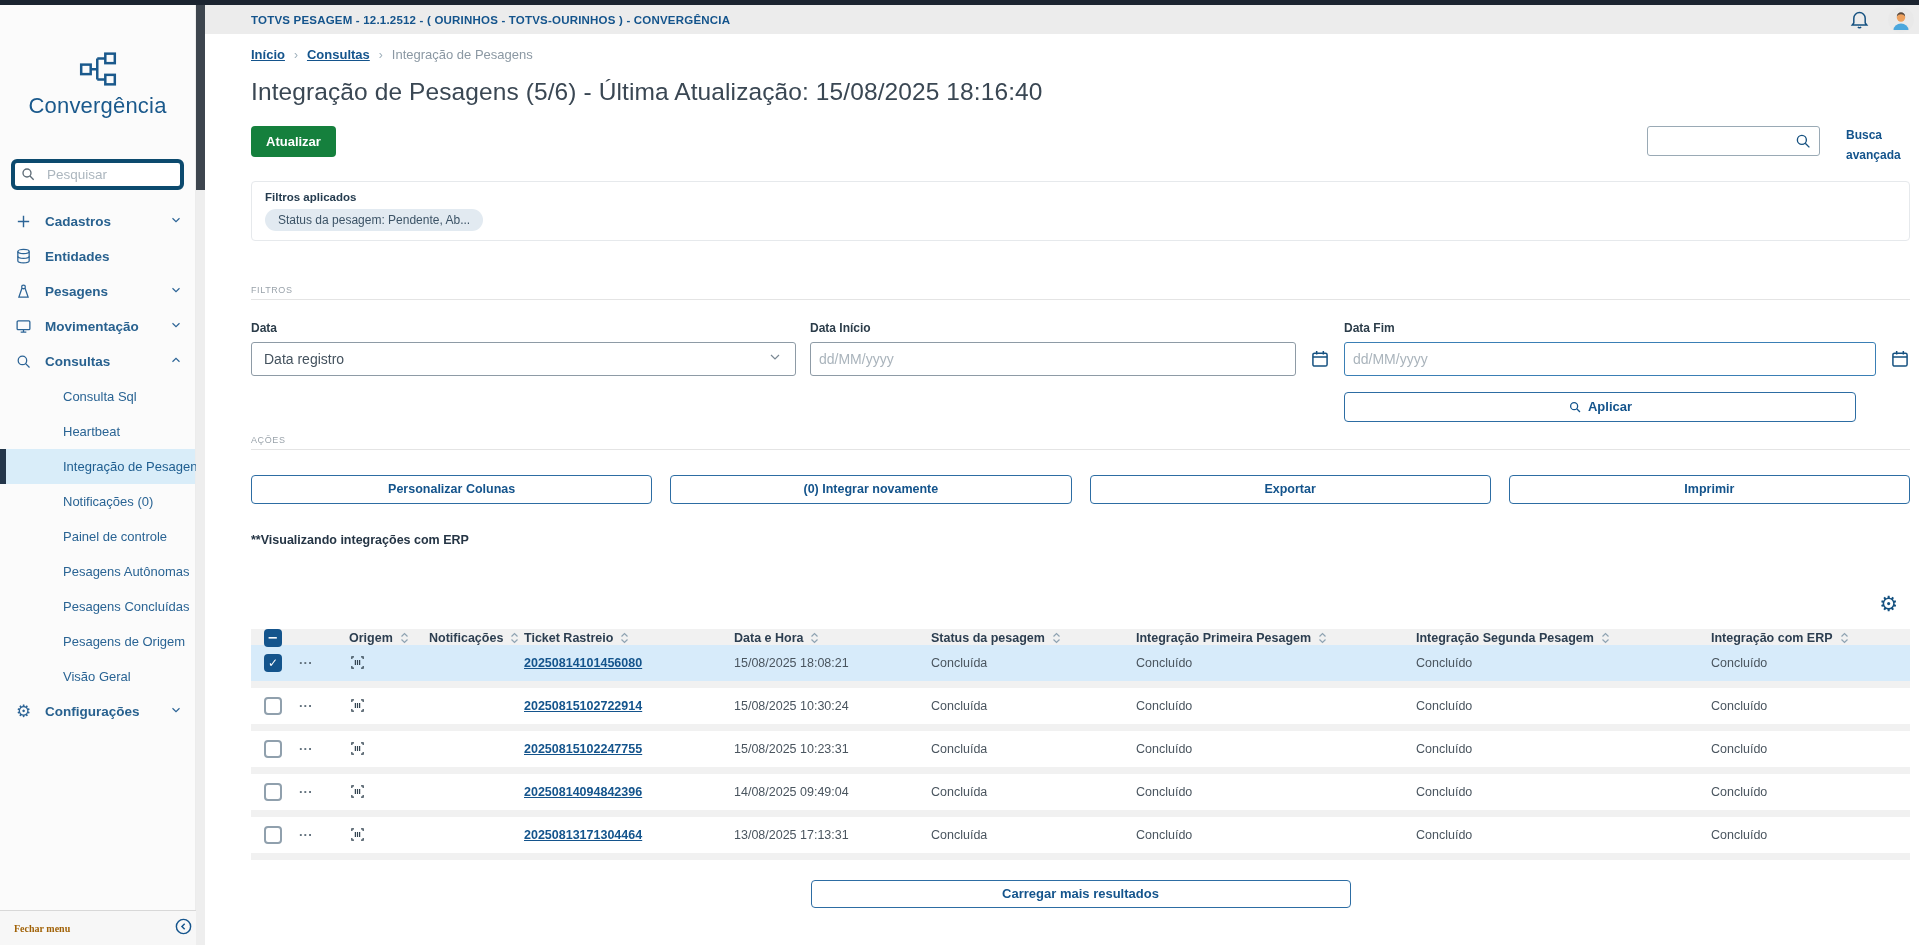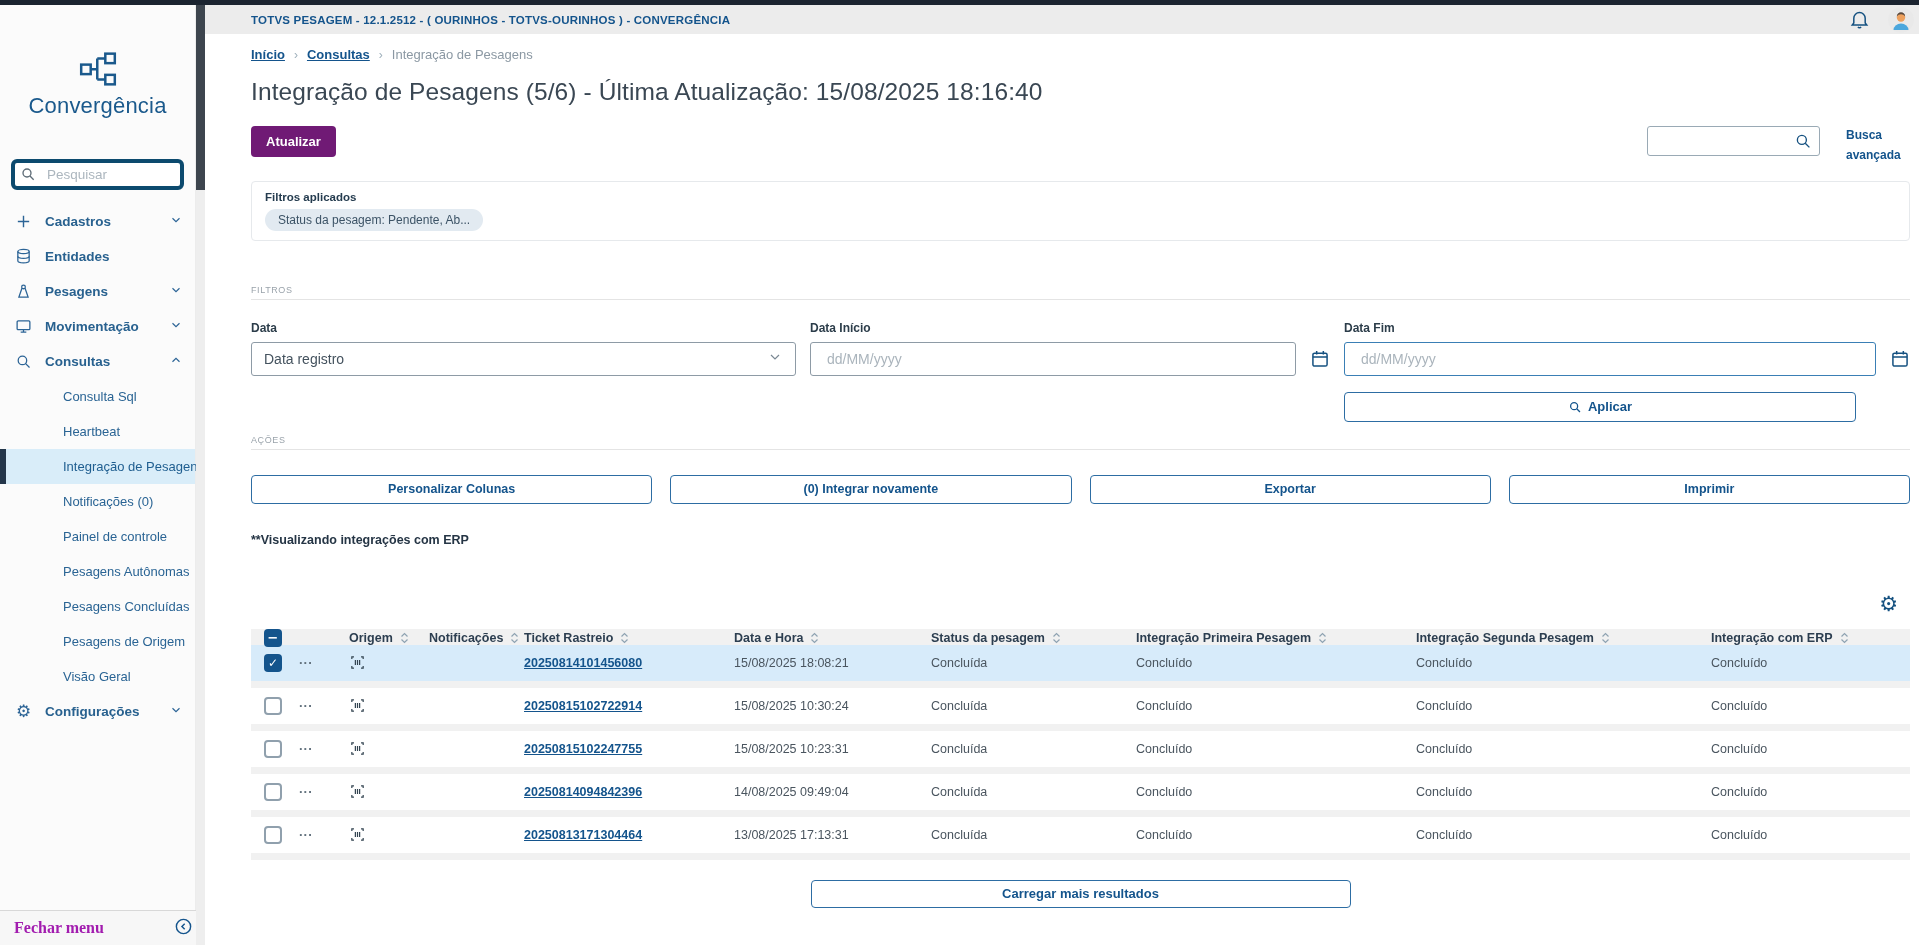--- a/index.html
+++ b/index.html
@@ -31,21 +31,21 @@
   .subnav .nav-item { padding-left:63px; font-weight:normal; }
   .subnav .nlabel2 { font-size:13px; color:#2a6494; white-space:nowrap; }
   .nav-item.active { background:#d9edf9; position:relative; }
   .nav-item.active::before { content:""; position:absolute; left:0; top:0; bottom:0;
     width:6px; background:#24364a; }
   .nav-item.active .nlabel2 { color:#1f5e90; }
   .gear-glyph { font-family:"DejaVu Sans",sans-serif; font-size:17px; line-height:1; color:#2c6496; }
   .close-bar { position:absolute; left:0; right:-10px; bottom:0; height:35px; background:#f7f7f7;
     border-top:1px solid #d8d8d8; display:flex; align-items:center; padding:0 12px 0 14px; }
   .close-label { font-family:"Liberation Serif","DejaVu Serif",serif; font-weight:bold;
-    font-size:16px; color:#a21caf; flex:1; }
+    font-size:10px; color:#a16207; flex:1; }
   .close-bar .cico { color:#14548c; }
 
   
   .main { flex:1; display:flex; flex-direction:column; background:#fff; min-width:0; }
   .band { height:29px; background:#ececec; display:flex; align-items:center;
     padding:0 5px 0 46px; flex:none; }
   .band-title { font-size:11.5px; font-weight:bold; color:#14548c; letter-spacing:0.2px; flex:1; }
   .band-icons { display:flex; align-items:center; gap:18px; }
   .bell { color:#155180; display:flex; }
   .avatar { width:26px; height:26px; border-radius:50%; overflow:hidden; display:flex; }
@@ -53,21 +53,21 @@
   .content { padding:13px 9px 0 46px; flex:1; }
 
   .breadcrumb { font-size:13px; display:flex; align-items:center; gap:9px; }
   .breadcrumb a { color:#14548c; font-weight:bold; text-decoration:underline; cursor:pointer; }
   .bc-sep { color:#9fb0bc; font-size:12px; }
   .bc-current { color:#8b98a3; }
 
   .page-title { margin-top:16px; font-size:24.5px; color:#3a4753; letter-spacing:0.1px; }
 
   .toolbar { margin-top:20px; display:flex; align-items:flex-start; }
-  .btn-primary { background:#701a75; color:#fff; border:none; border-radius:4px;
+  .btn-primary { background:#15803d; color:#fff; border:none; border-radius:4px;
     height:31px; padding:0 15px; font-size:13px; font-weight:bold; cursor:pointer; }
   .toolbar-right { margin-left:auto; display:flex; align-items:flex-start; gap:26px; }
   .top-search { position:relative; width:173px; }
   .top-search input { width:100%; height:30px; border:1px solid #9aaab5; border-radius:3px;
     padding:0 32px 0 8px; font-size:13px; color:#44525e; outline:none; }
   .top-search .mag { position:absolute; right:8px; top:6px; color:#155180; }
   .adv-search { width:64px; font-size:12px; font-weight:bold; color:#14548c;
     line-height:1.65; cursor:pointer; }
 
   .applied-box { margin-top:15px; border:1px solid #e6e9ec; border-radius:4px;
@@ -80,21 +80,21 @@
   .section-label.actions { margin-top:13px; }
   .hr { margin-top:4px; border-bottom:1px solid #e4e4e4; }
 
   .fields { margin-top:21px; display:grid; grid-template-columns:545px 520px 1fr; column-gap:14px; }
   .f-label { font-size:12px; font-weight:bold; color:#2c3d4a; }
   .f-ctrl { margin-top:7px; display:flex; align-items:center; gap:14px; }
   .selectbox { flex:1; height:34px; border:1px solid #8e9ba6; border-radius:3px; background:#fff;
     display:flex; align-items:center; padding:0 12px; cursor:pointer; }
   .selectbox .sel-text { flex:1; font-size:14px; color:#44525e; }
   .selectbox .chev { color:#7a8893; }
-  .f-input { flex:1; height:34px; border:1px solid #8e9ba6; border-radius:3px; padding:0 16px;
+  .f-input { flex:1; height:34px; border:1px solid #8e9ba6; border-radius:3px; padding:0 8px;
     font-size:14px; color:#44525e; outline:none; min-width:0; }
   .f-input::placeholder { color:#aab4bc; }
   .f-input.blue { border-color:#3a7fb5; }
   .cal { color:#155180; flex:none; display:flex; cursor:pointer; }
 
   .apply-row { margin-top:16px; display:flex; }
   .btn-outline { border:1px solid #2d6da3; background:#fff; color:#14548c; border-radius:4px;
     font-size:13px; font-weight:bold; cursor:pointer; display:flex; align-items:center;
     justify-content:center; gap:6px; }
   .btn-apply { margin-left:1093px; width:512px; height:30px; }

